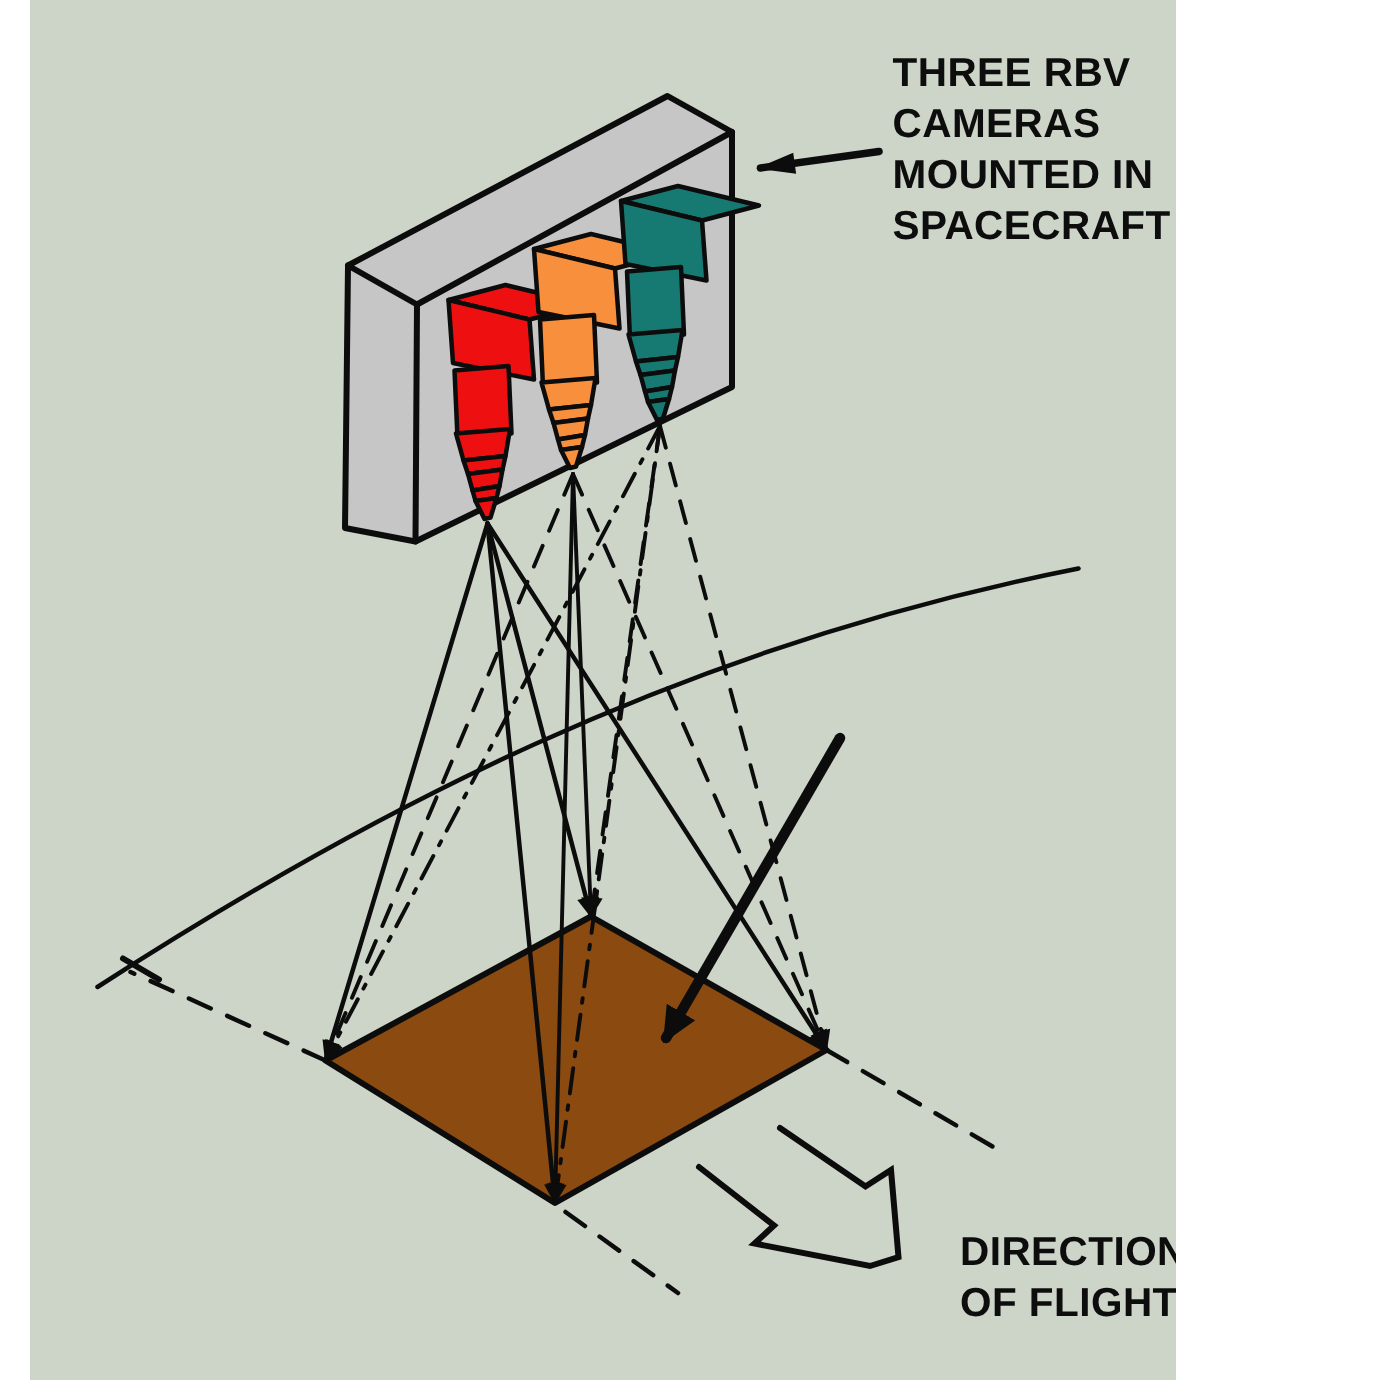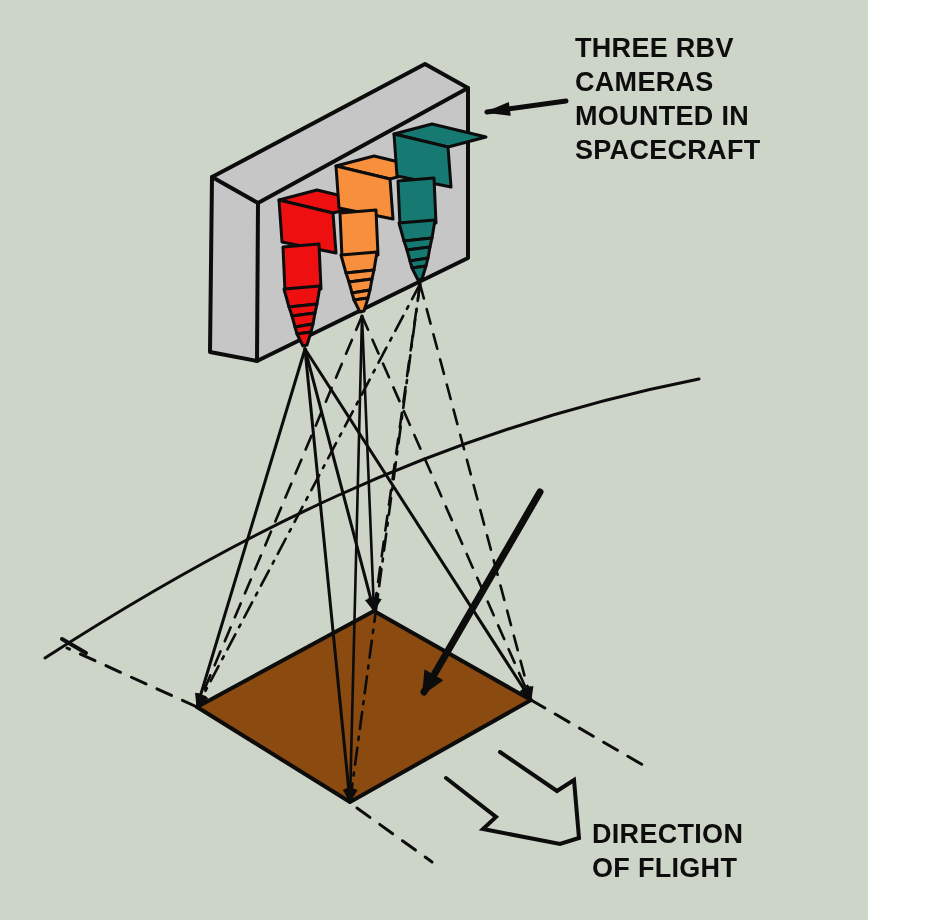--- a/index.html
+++ b/index.html
@@ -1,27 +1,28 @@
 <!DOCTYPE html>
 <html><head>
 <meta charset="utf-8">
 <style>
   html,body{margin:0;padding:0;}
   .stage{
-    position:relative;width:868px;height:920px;overflow:hidden;
+    position:relative;width:764px;height:920px;overflow:hidden;
     font-family:"Liberation Sans",sans-serif;
+    margin-left:20px;
   }
   .stage svg{position:absolute;left:0;top:0;}
   .lbl{
     position:absolute;font-weight:bold;color:#0d0d0d;
     white-space:pre-line;letter-spacing:.3px;
   }
   #lbl-rbv{left:575px;top:31px;font-size:27px;line-height:34px;}
   #lbl-swath{left:548px;top:464px;font-size:28px;line-height:37px;}
-  #lbl-dir{left:592px;top:817px;font-size:27px;line-height:34px;}
+  #lbl-dir{left:620px;top:817px;font-size:27px;line-height:34px;}
 </style>
 </head>
 <body>
 
 <div class="stage">
 
 <svg width="932" height="920" viewBox="0 0 932 920">
   <defs>
 
     <g id="camera-shape" stroke-width="3" stroke-linejoin="round">

